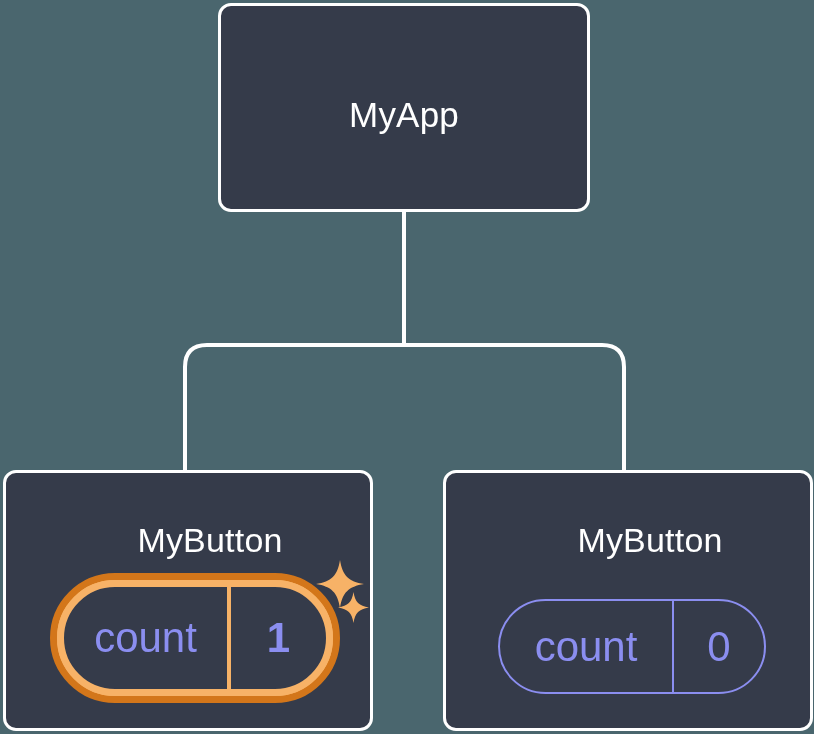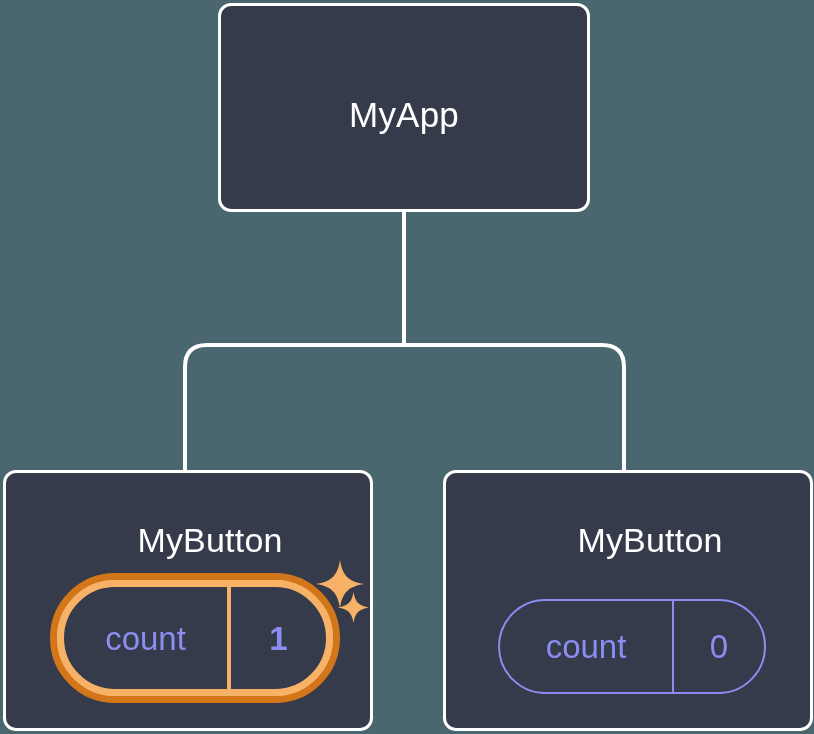--- a/index.html
+++ b/index.html
@@ -90,21 +90,21 @@
     border-radius: 999px;
     background: #353b4a;
   }
 
   .pill-key,
   .pill-value {
     display: flex;
     align-items: center;
     justify-content: center;
     color: #8b8ef0;
-    font-size: 33px;
+    font-size: 42px;
     line-height: 1;
     white-space: nowrap;
   }
 
   
   .pill-plain {
     position: absolute;
     left: 52px;
     top: 126px;
     width: 268px;

